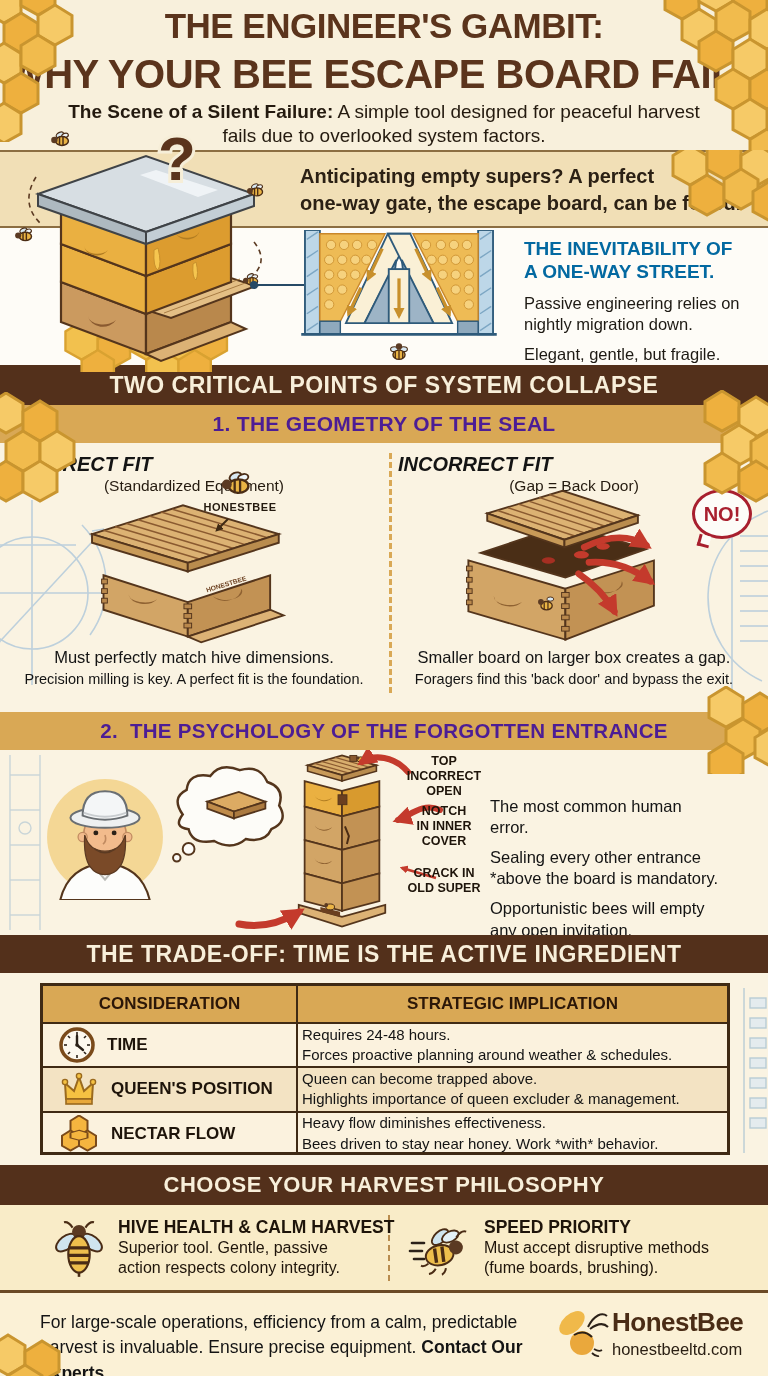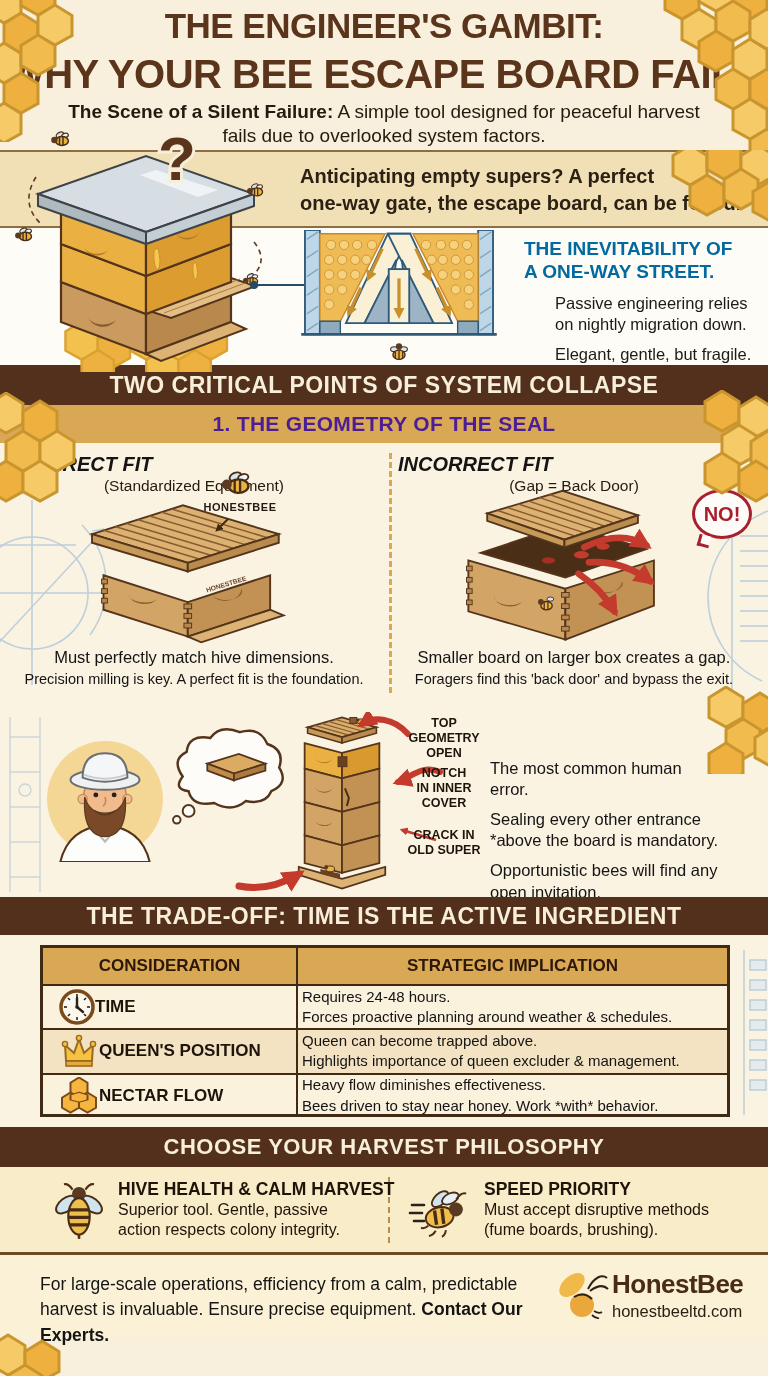--- a/index.html
+++ b/index.html
@@ -18,21 +18,21 @@
   .intro b{font-weight:bold;}
 
   
   .sec-hook{height:78px;background:#f1dfb6;border-top:2px solid #8c6e42;border-bottom:2px solid #8c6e42;}
   .hook-text{left:300px;top:11px;width:450px;font-size:20px;line-height:1.35;font-weight:bold;color:#2b2014;}
 
   
   .sec-oneway{height:137px;background:#fefcf7;}
   .oneway-txt{left:524px;top:10px;width:238px;}
   .oneway-h{font-size:19px;font-weight:bold;line-height:1.2;color:#0369a1;}
-  .oneway-p{font-size:16.5px;line-height:1.3;margin-top:9px;color:#1e1a14;margin-left:31px;}
+  .oneway-p{font-size:16.5px;line-height:1.3;margin-top:9px;color:#1e1a14;}
 
   
   .banner{display:flex;align-items:center;justify-content:center;white-space:pre;}
   .banner-brown{height:40px;background:#53301b;color:#f8efda;font-weight:bold;font-size:23px;letter-spacing:.5px;}
   .banner-gold{height:38px;background:#d9a855;color:#4c1d95;font-weight:bold;font-size:21px;letter-spacing:.3px;}
 
   
   .sec-geometry{height:269px;background:#faf3e2;}
   .geo-col{top:0;width:352px;height:269px;}
   .geo-col.left{left:18px;} .geo-col.right{left:398px;}
@@ -57,21 +57,21 @@
 
   
   .sec-table{height:192px;background:#faf3e2;}
   .toff-table{left:40px;top:10px;width:690px;height:172px;border:3px solid #3f2a14;background:#fbf2de;}
   .toff-row{display:flex;border-top:2px solid #3f2a14;}
   .toff-head{display:flex;height:36px;background:#d9a855;}
   .toff-hcell{display:flex;align-items:center;justify-content:center;font-weight:bold;font-size:17px;color:#2c1708;}
   .c1{width:255px;border-right:2px solid #3f2a14;} .c2{width:429px;}
   .toff-row{height:44.3px;}
   .row-alt{background:#f3e3c3;}
-  .toff-label{display:flex;align-items:center;padding-left:16px;font-weight:bold;font-size:17px;color:#1e140a;}
+  .toff-label{display:flex;align-items:center;gap:12px;padding-left:16px;font-weight:bold;font-size:17px;color:#1e140a;}
   .toff-impl{display:flex;flex-direction:column;justify-content:center;padding-left:4px;font-size:15px;line-height:1.35;color:#141414;}
 
   
   .sec-phil{height:88px;background:#f9ecc8;border-bottom:3px solid #6b4a26;}
   .phil-title{font-size:17.5px;font-weight:bold;color:#1e140a;}
   .phil-line{font-size:16px;line-height:1.25;color:#1e140a;}
   .phil-divider{left:388px;top:10px;height:66px;width:0;border-left:2px dashed #b98c4e;}
 
   
   .sec-footer{height:83px;background:#fbf1d6;}
@@ -441,20 +441,21 @@
           <ellipse cx="122" cy="119" rx="3.6" ry="2.2" fill="#d8e8f2" stroke="#4a2c15" stroke-width="1"></ellipse>
         </g>
       </svg>
       <div class="abs no-bubble">NO!</div>
       <div class="abs no-tail"></div>
       <div class="abs geo-cap1">Smaller board on larger box creates a gap.</div>
       <div class="abs geo-cap2">Foragers find this 'back door' and bypass the exit.</div>
     </div>
   </section>
 
+  <section class="banner banner-gold" style="height:38px;font-size:20.5px">2.  THE PSYCHOLOGY OF THE FORGOTTEN ENTRANCE</section>
 
   <section class="sec-psych">
     <svg class="abs" style="left:0;top:5px" width="52" height="175" viewBox="0 0 52 175">
       <g stroke="#a9c2d2" stroke-width="1.4" fill="none" opacity="0.6">
         <line x1="10" y1="0" x2="10" y2="175"></line>
           <line x1="40" y1="0" x2="40" y2="175"></line>
         <line x1="10" y1="20" x2="40" y2="20"></line>
           <line x1="10" y1="55" x2="40" y2="55"></line>
         <line x1="10" y1="90" x2="40" y2="90"></line>
           <line x1="10" y1="125" x2="40" y2="125"></line>
@@ -534,32 +535,32 @@
       <path d="M50,10 C32,2 20,16 8,20" stroke="#c43a2c" stroke-width="6" fill="none" stroke-linecap="round" marker-end="url(#redArrow)"></path>
     </svg>
     <svg class="abs" style="left:394px;top:112px" width="46" height="22" viewBox="0 0 46 22">
       <path d="M42,16 L8,6" stroke="#c43a2c" stroke-width="2.5" fill="none" marker-end="url(#redArrow)"></path>
     </svg>
     <svg class="abs" style="left:233px;top:146px" width="78" height="36" viewBox="0 0 78 36">
       <path d="M6,28 C26,32 46,28 66,16" stroke="#c43a2c" stroke-width="7" fill="none" stroke-linecap="round" marker-end="url(#redArrow)"></path>
     </svg>
 
     <div class="abs psy-label" style="top:4px">TOP
-GEOMETRY
+INCORRECT
 OPEN</div>
     <div class="abs psy-label" style="top:54px">NOTCH
 IN INNER
 COVER</div>
     <div class="abs psy-label" style="top:116px">CRACK IN
 OLD SUPER</div>
 
     <div class="abs psy-text">
       <p>The most common human error.</p>
       <p>Sealing every other entrance *above the board is mandatory.</p>
-      <p>Opportunistic bees will find any open invitation.</p>
+      <p>Opportunistic bees will empty any open invitation.</p>
     </div>
   </section>
 
   <section class="banner banner-brown" style="height:38px">THE TRADE-OFF: TIME IS THE ACTIVE INGREDIENT</section>
 
   <section class="sec-table">
     <svg class="abs" style="left:736px;top:15px" width="32" height="165" viewBox="0 0 32 165">
       <g stroke="#a9c2d2" stroke-width="1.4" fill="#dfeaf2" opacity="0.8">
         <line x1="8" y1="0" x2="8" y2="165"></line>
         <rect x="14" y="10" width="16" height="10"></rect>

